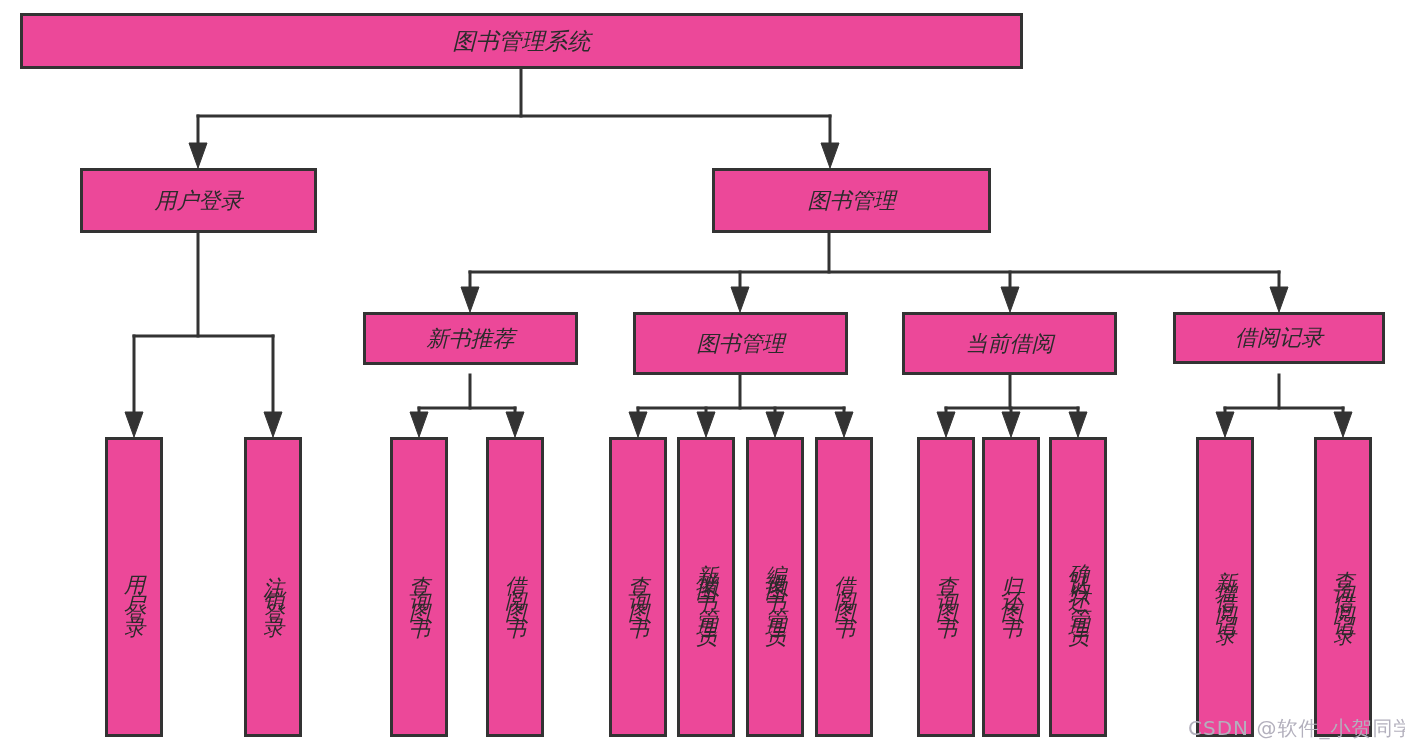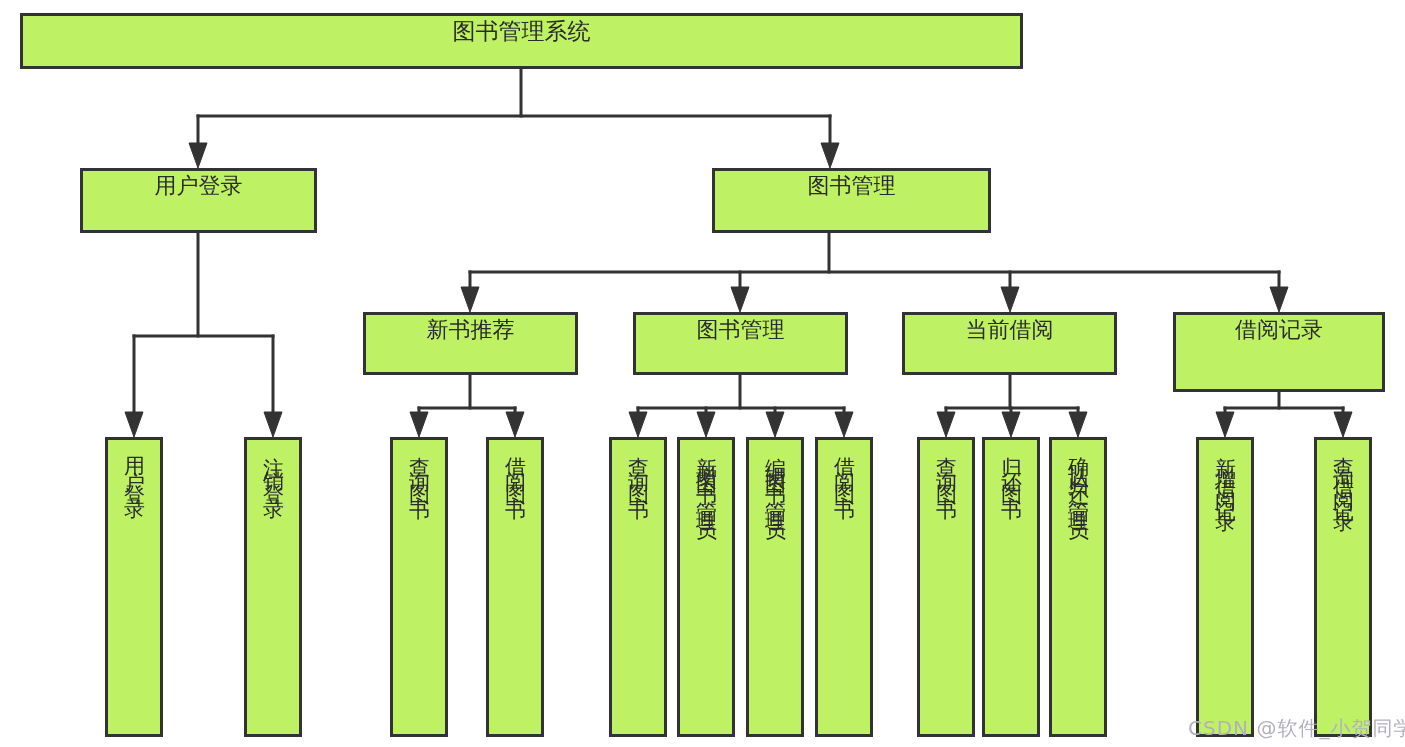--- a/index.html
+++ b/index.html
@@ -32,24 +32,26 @@
   }
   .connectors polygon {
     fill: var(--color-line, #333);
     stroke: var(--color-line, #333);
     stroke-width: 1;
   }
   .node {
     position: absolute;
     box-sizing: border-box;
     border: 3px solid var(--color-line, #333);
-    background: #bef264;
+    background: #ec4899;
     display: flex;
+    align-items: center;
     justify-content: center;
     color: var(--color-text, #2b2b2b);
+    font-style: italic;
   }
   .node.h  { font-size: 22px; }
   .node.rt { font-size: 23px; }
   .node.v span {
     writing-mode: vertical-rl;
     text-orientation: mixed;
     font-size: 21px;
     line-height: 1;
   }
   .sp4 span { letter-spacing: 14px; }
@@ -150,30 +152,30 @@
     <span>图书管理系统</span>
   </div>
 
   <div class="node h" style="left:80px; top:168px; width:237px; height:65px;">
     <span>用户登录</span>
   </div>
   <div class="node h" style="left:712px; top:168px; width:279px; height:65px;">
     <span>图书管理</span>
   </div>
 
-  <div class="node h" style="left:363px; top:312px; width:215px; height:63px;">
+  <div class="node h" style="left:363px; top:312px; width:215px; height:53px;">
     <span>新书推荐</span>
   </div>
   <div class="node h" style="left:633px; top:312px; width:215px; height:63px;">
     <span>图书管理</span>
   </div>
   <div class="node h" style="left:902px; top:312px; width:215px; height:63px;">
     <span>当前借阅</span>
   </div>
-  <div class="node h" style="left:1173px; top:312px; width:212px; height:80px;">
+  <div class="node h" style="left:1173px; top:312px; width:212px; height:52px;">
     <span>借阅记录</span>
   </div>
 
   <div class="node v sp4" style="left:105px; top:437px; width:58px; height:300px;">
     <span>用户登录</span>
   </div>
   <div class="node v sp4" style="left:244px; top:437px; width:58px; height:300px;">
     <span>注销登录</span>
   </div>
 

